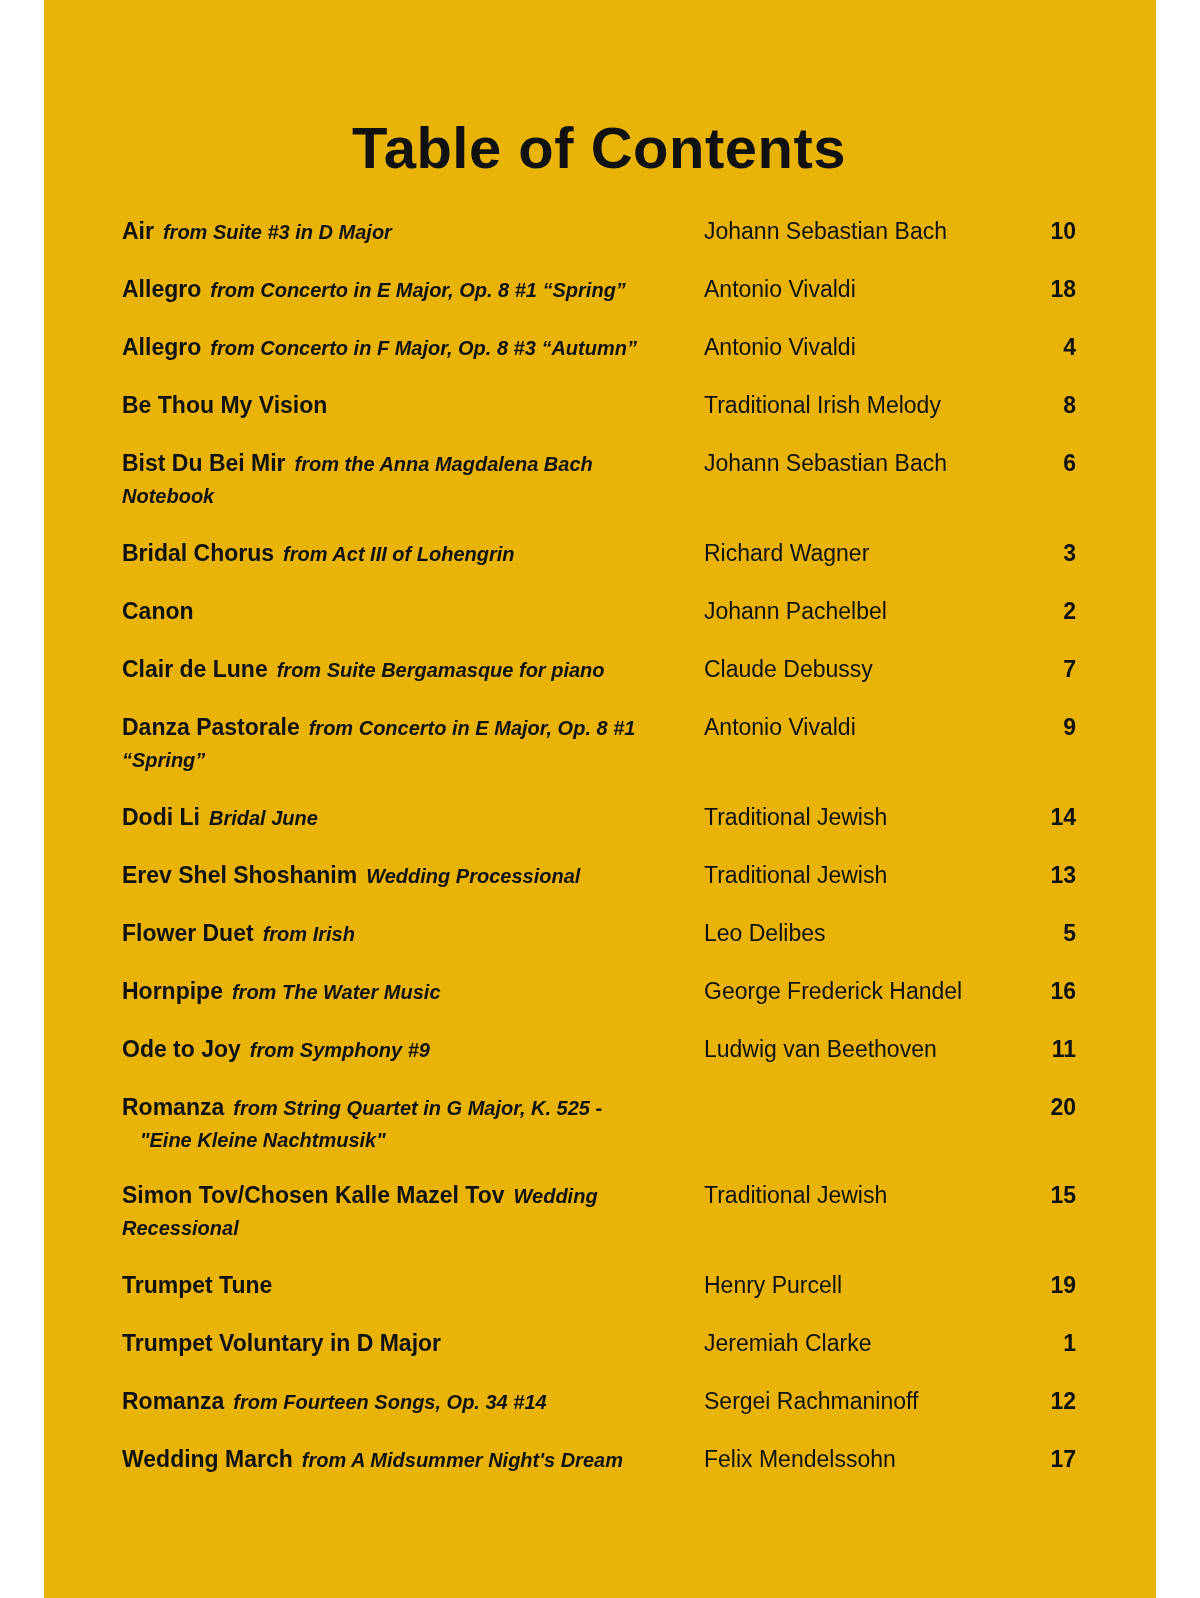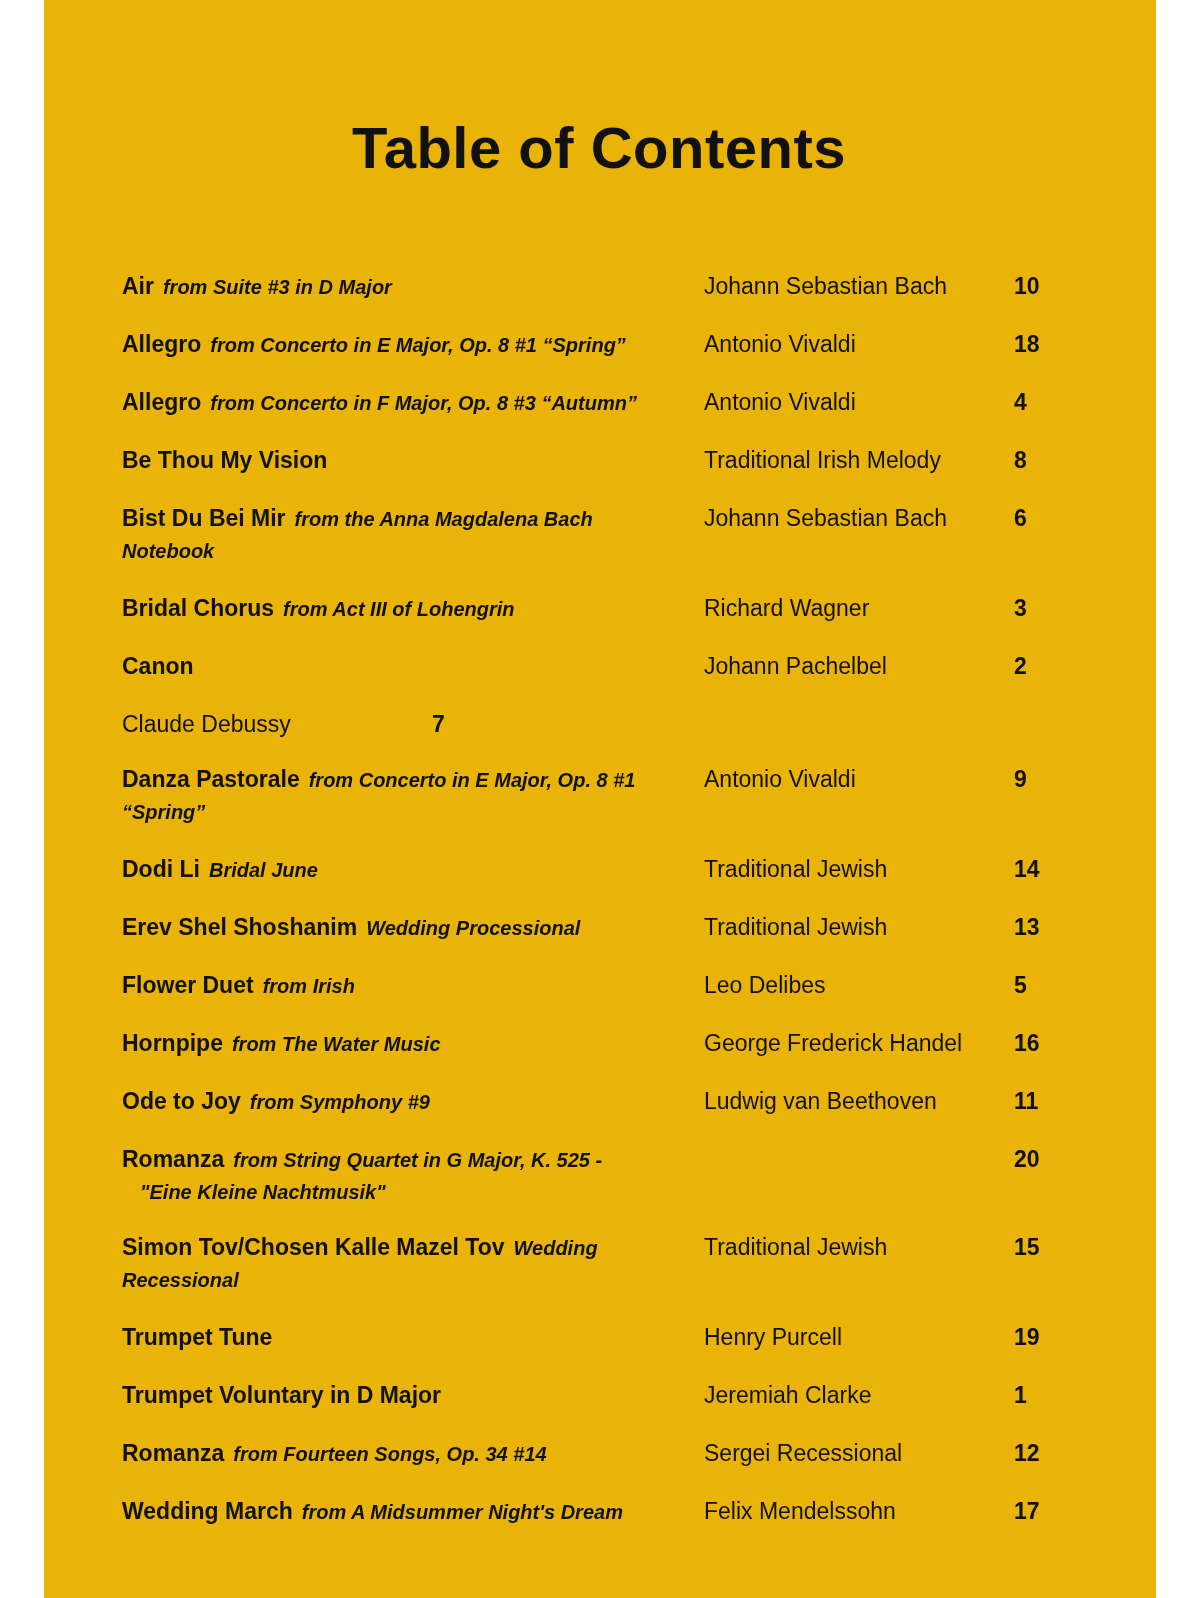--- a/index.html
+++ b/index.html
@@ -27,21 +27,21 @@
     margin: 0;
   }
   .page-subtitle {
     text-align: center;
     font-size: 37px;
     font-weight: bold;
     line-height: 1.1;
     margin: 6px 0 0 0;
   }
   .toc-list {
-    margin-top: 92px;
+    margin-top: 37px;
   }
   .toc-row {
     display: flex;
     align-items: flex-start;
     margin-bottom: 25px;
   }
   .col-title {
     flex: 1 1 auto;
     min-width: 0;
     padding-right: 14px;
@@ -65,21 +65,21 @@
     line-height: 30px;
   }
   .col-composer {
     flex: 0 0 310px;
     font-size: 23px;
     font-weight: normal;
     line-height: 30px;
   }
   .col-page {
     flex: 0 0 62px;
-    text-align: left;
+    text-align: right;
     font-size: 23px;
     font-weight: bold;
     line-height: 30px;
   }
 </style>
 </head>
 <body>
 
 <div class="page">
   <h1 class="page-title">Table of Contents</h1>
@@ -142,20 +142,24 @@
   <div class="toc-row">
     <div class="col-title">
       <span class="entry-title">Canon</span><span class="entry-subtitle"></span>
       
     </div>
     <div class="col-composer">Johann Pachelbel</div>
     <div class="col-page">2</div>
   </div>
 
   <div class="toc-row">
+    <div class="col-title">
+      <span class="entry-title">Clair de Lune</span><span class="entry-subtitle">from Suite Bergamasque for piano</span>
+      
+    </div>
     <div class="col-composer">Claude Debussy</div>
     <div class="col-page">7</div>
   </div>
 
   <div class="toc-row">
     <div class="col-title">
       <span class="entry-title">Danza Pastorale</span><span class="entry-subtitle">from Concerto in E Major, Op. 8 #1 “Spring”</span>
       
     </div>
     <div class="col-composer">Antonio Vivaldi</div>
@@ -240,21 +244,21 @@
     </div>
     <div class="col-composer">Jeremiah Clarke</div>
     <div class="col-page">1</div>
   </div>
 
   <div class="toc-row">
     <div class="col-title">
       <span class="entry-title">Romanza</span><span class="entry-subtitle">from Fourteen Songs, Op. 34 #14</span>
       
     </div>
-    <div class="col-composer">Sergei Recessional</div>
+    <div class="col-composer">Sergei Rachmaninoff</div>
     <div class="col-page">12</div>
   </div>
 
   <div class="toc-row">
     <div class="col-title">
       <span class="entry-title">Wedding March</span><span class="entry-subtitle">from A Midsummer Night's Dream</span>
       
     </div>
     <div class="col-composer">Felix Mendelssohn</div>
     <div class="col-page">17</div>

